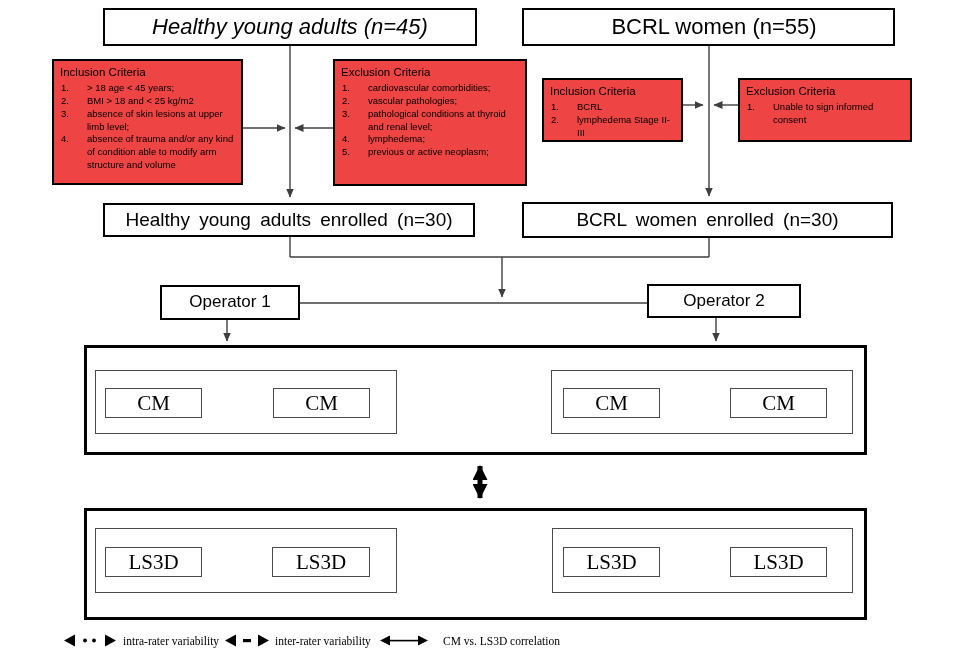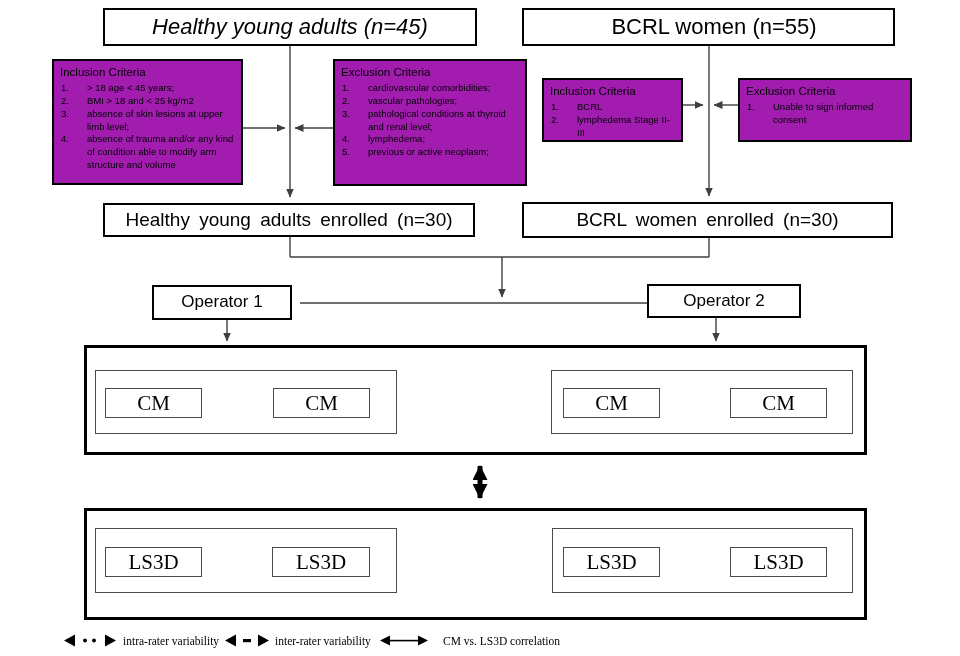--- a/index.html
+++ b/index.html
@@ -12,21 +12,21 @@
   .box {
     position:absolute; box-sizing:border-box; background:#fff;
     border:2px solid #000; display:flex; align-items:center; justify-content:center;
     text-align:center; line-height:1.1;
   }
   .title-box   { font-size:22px; }
   .enrolled-box{ font-size:19px; word-spacing:4px; }
   .operator-box{ font-size:17px; }
 
   .criteria {
-    position:absolute; box-sizing:border-box; background:#a21caf;
+    position:absolute; box-sizing:border-box; background:#ef4444;
     border:2px solid #000; padding:4px 4px 0 6px;
     font-size:9.5px; line-height:1.34;
   }
   .crit-title { font-size:11.5px; margin:0 0 2px 0; font-weight:normal; }
   .criteria ol { list-style:none; counter-reset:item; margin:0; padding:0; }
   .criteria li { counter-increment:item; position:relative; padding-left:27px; }
   .criteria li::before { content: counter(item) "."; position:absolute; left:1px; }
 
   .panel {
     position:absolute; box-sizing:border-box; background:#fff;
@@ -135,21 +135,21 @@
   <div class="criteria" style="left:738px; top:78px; width:174px; height:64px;">
     <p class="crit-title">Exclusion Criteria</p>
     <ol>
       <li>Unable to sign informed consent</li>
     </ol>
   </div>
 
   <div class="box enrolled-box" style="left:103px; top:203px; width:372px; height:34px;">Healthy young adults enrolled (n=30)</div>
   <div class="box enrolled-box" style="left:522px; top:202px; width:371px; height:36px;">BCRL women enrolled (n=30)</div>
 
-  <div class="box operator-box" style="left:152px; top:285px; width:140px; height:35px;">Operator 1</div>
+  <div class="box operator-box" style="left:160px; top:285px; width:140px; height:35px;">Operator 1</div>
   <div class="box operator-box" style="left:647px; top:284px; width:154px; height:34px;">Operator 2</div>
 
   <div class="panel" style="left:84px; top:345px; width:783px; height:110px;"></div>
   <div class="inner-panel" style="left:95px; top:370px; width:302px; height:64px;"></div>
   <div class="inner-panel" style="left:551px; top:370px; width:302px; height:64px;"></div>
   <div class="method-box" style="left:105px; top:388px; width:97px; height:30px;">CM</div>
   <div class="method-box" style="left:273px; top:388px; width:97px; height:30px;">CM</div>
   <div class="method-box" style="left:563px; top:388px; width:97px; height:30px;">CM</div>
   <div class="method-box" style="left:730px; top:388px; width:97px; height:30px;">CM</div>
 

